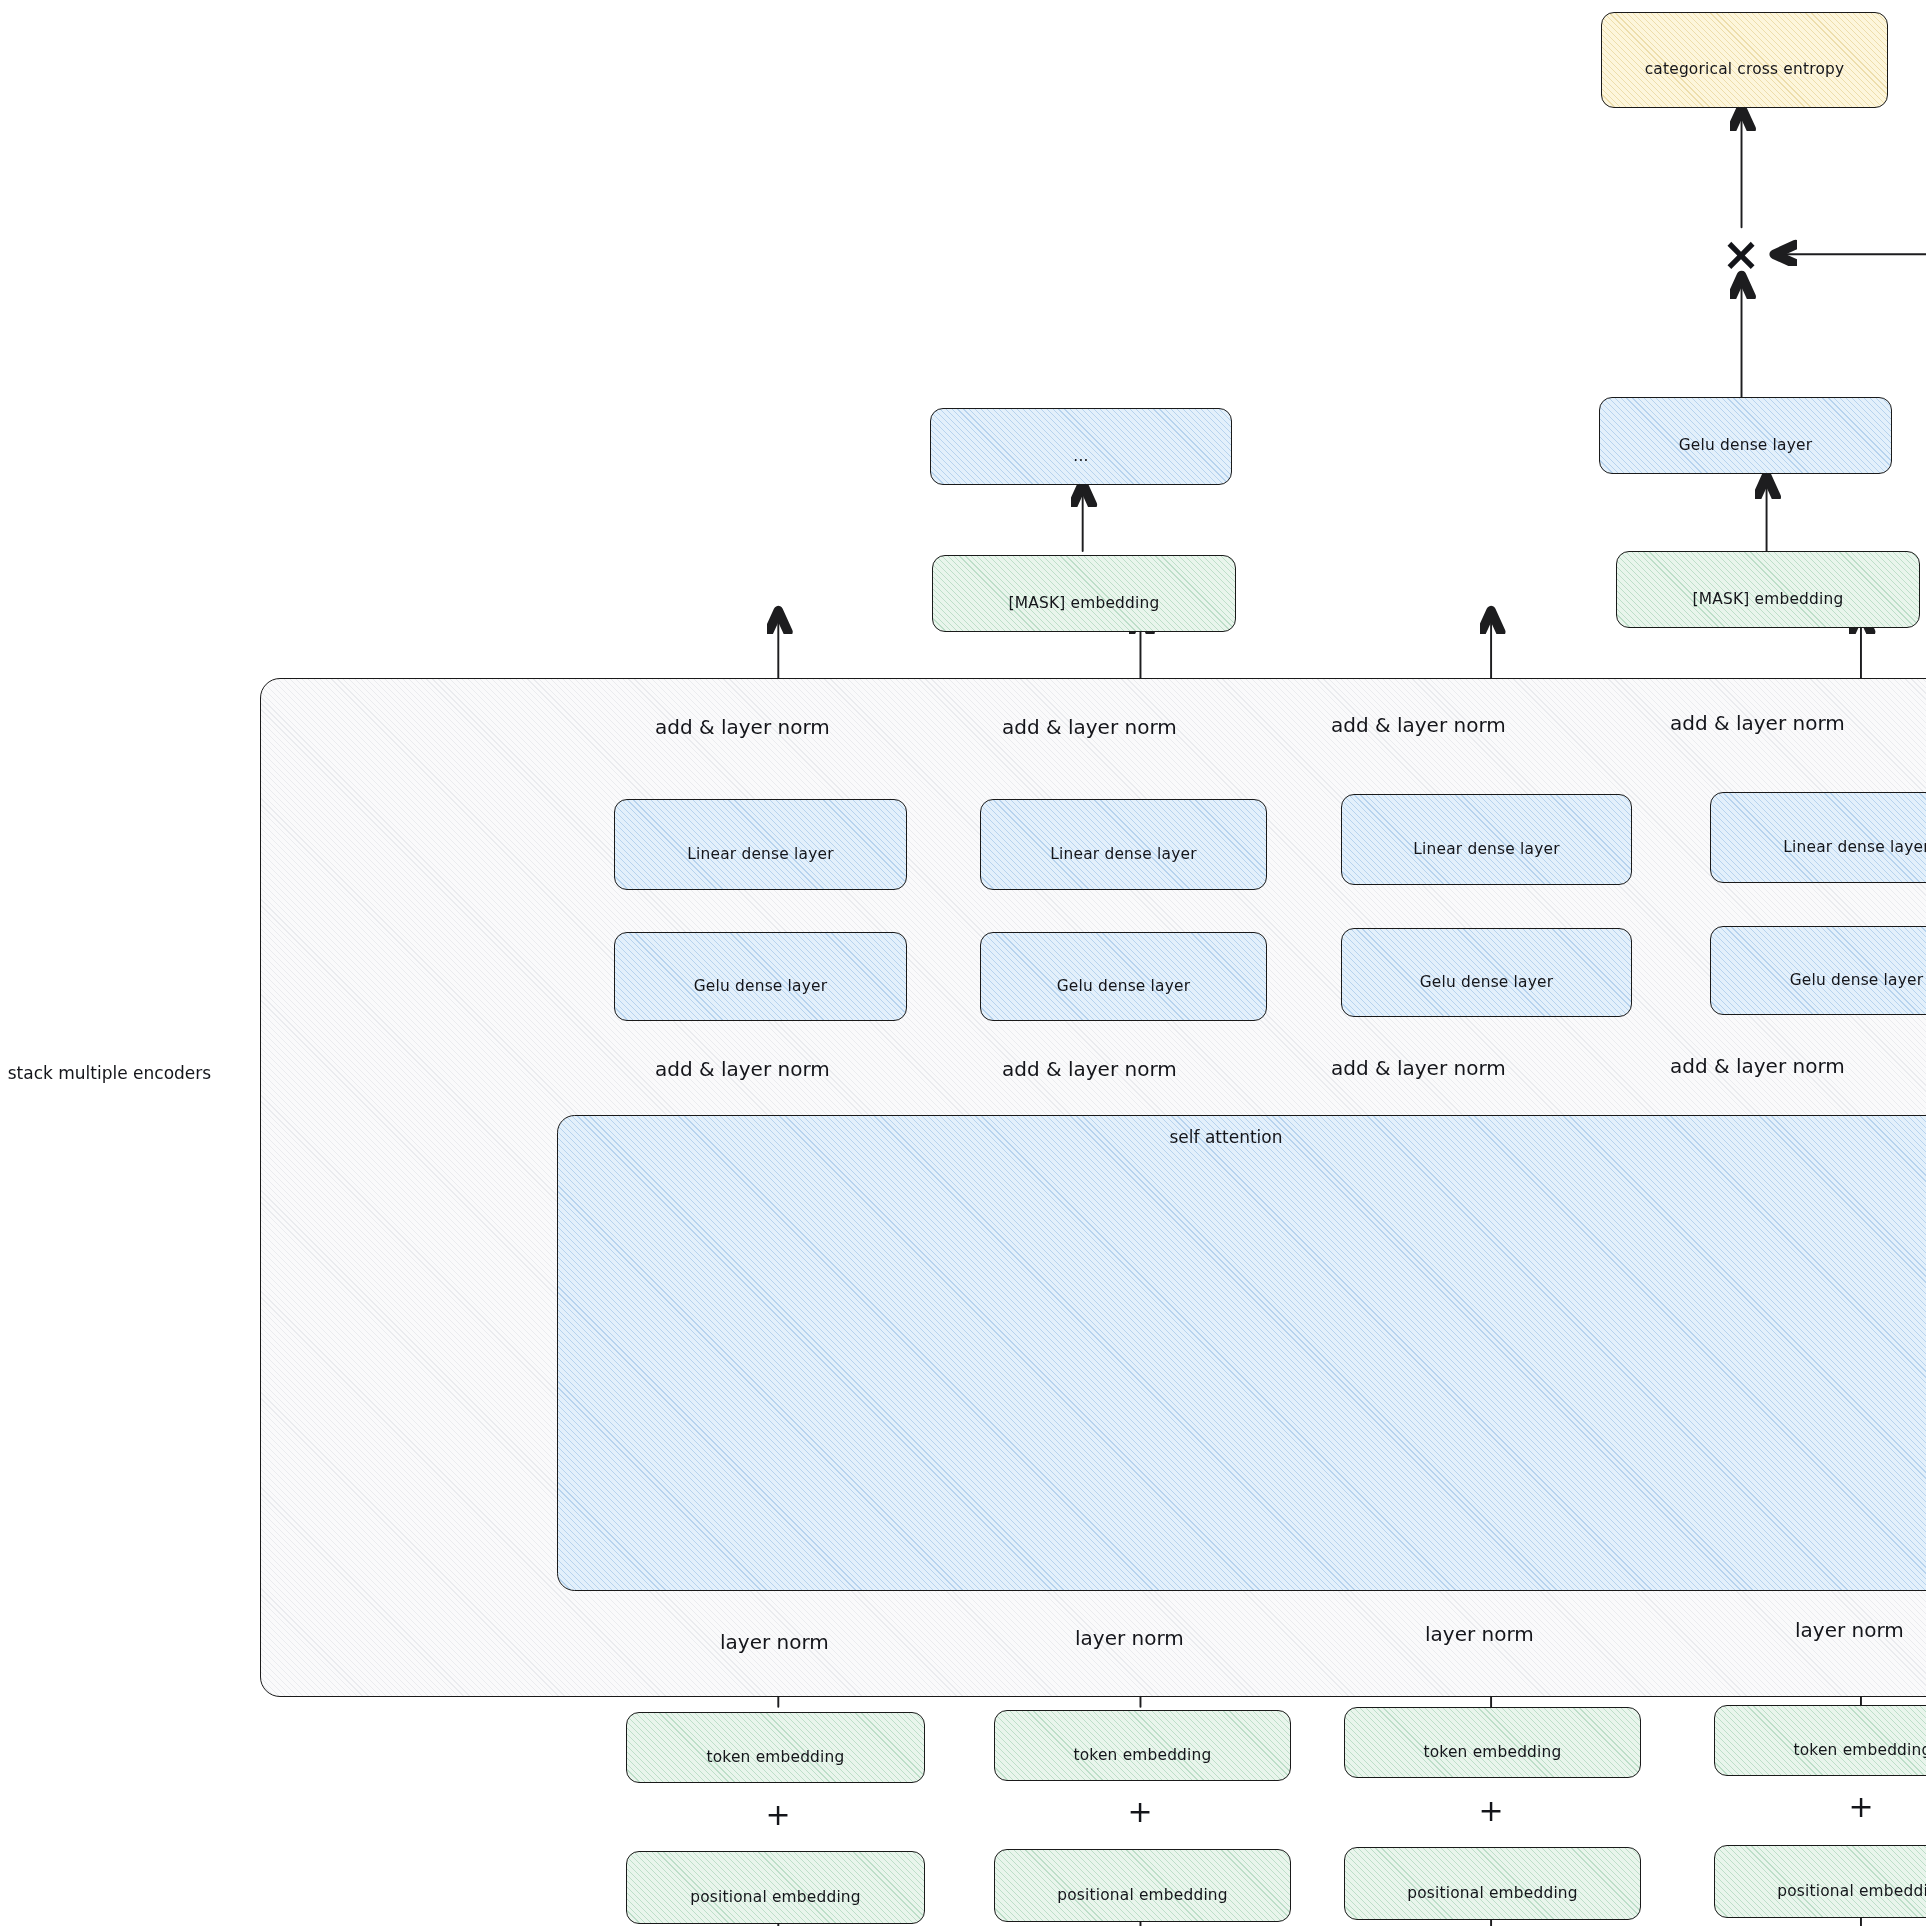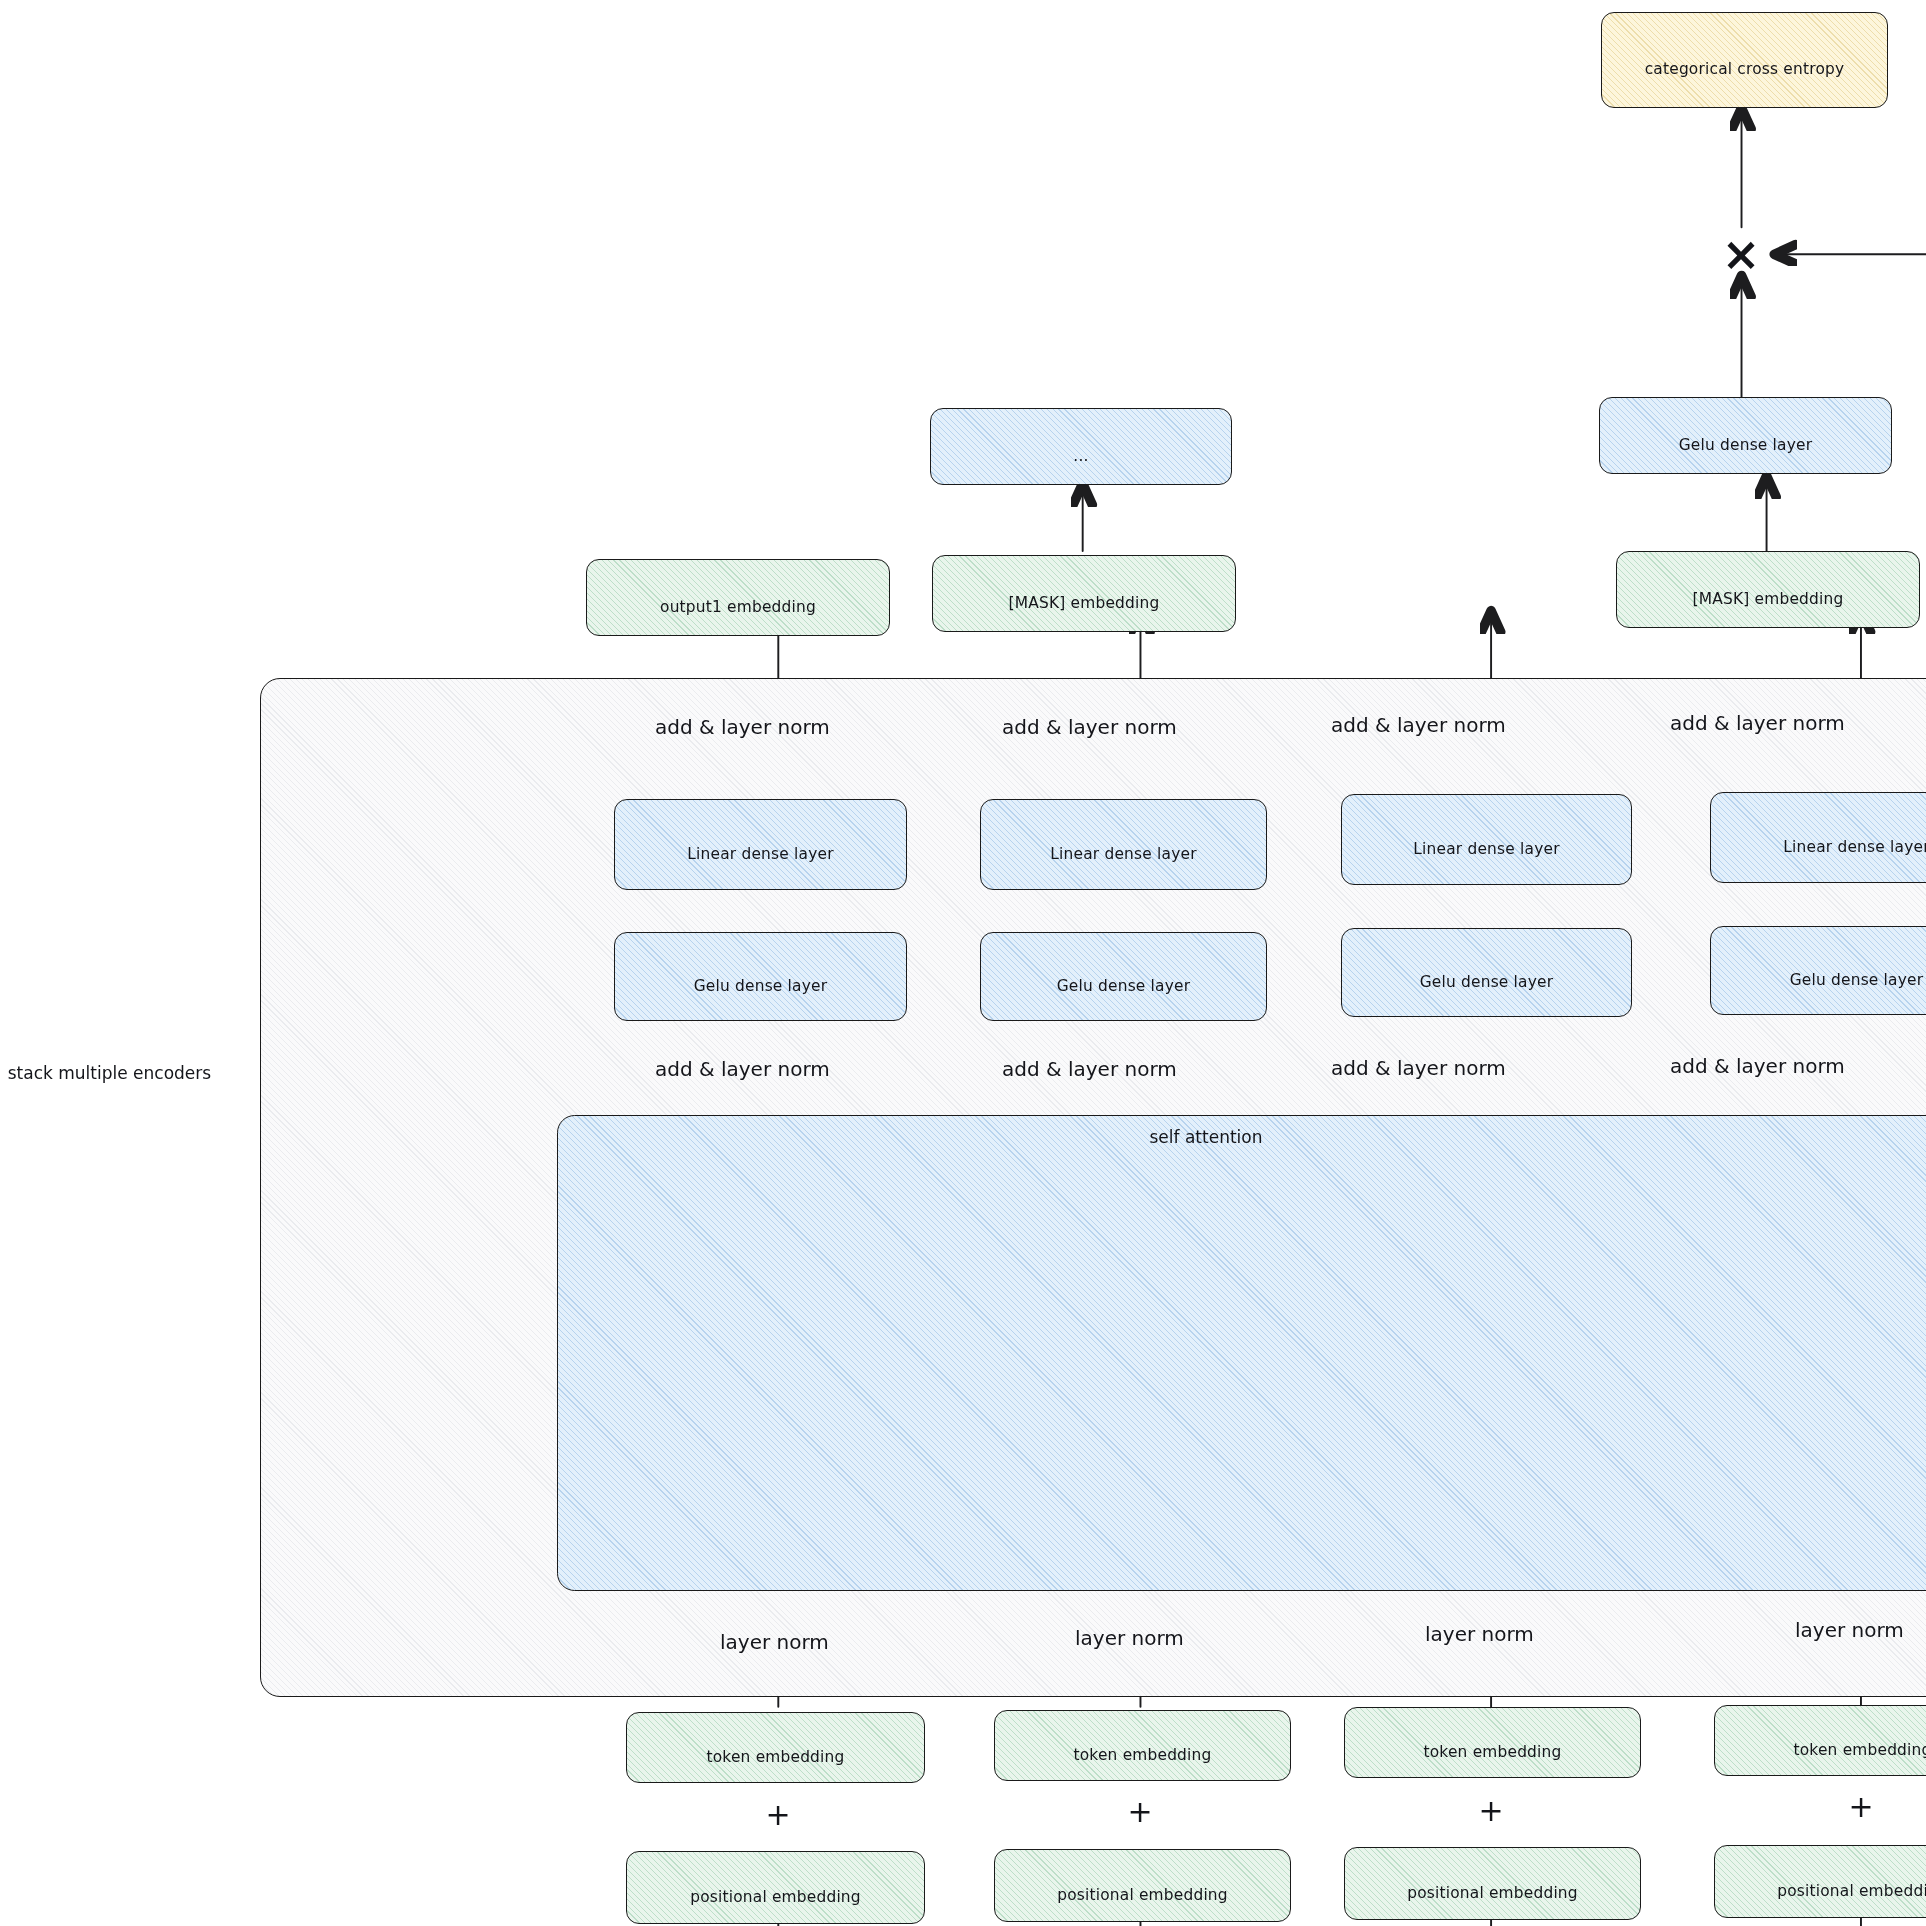--- a/index.html
+++ b/index.html
@@ -40,21 +40,21 @@
   }
 
   
   .txt{
     position:absolute;
     font-family:"DejaVu Sans",sans-serif;
     font-size:20px;color:#14151a;
     white-space:nowrap;
   }
   .txt.big{font-size:17px;}
-  .txt.ctr{transform:translateX(-50%);}
+  .txt.ctr{transform:translateX(-50%);margin-left:20px;}
 
   
   .plus{
     position:absolute;transform:translate(-50%,-50%);
     font-size:30px;line-height:1;color:#14151a;
     font-family:"DejaVu Sans",sans-serif;
   }
   
   .times{
     position:absolute;transform:translate(-50%,-50%);
@@ -161,23 +161,20 @@
   <span class="times" style="left:1741px;top:254px;">×</span>
 
   <div class="box blue" style="left:1599px;top:397px;width:293px;height:77px;">
     <span class="lbl">Gelu dense layer</span>
   </div>
 
   <div class="box blue" style="left:930px;top:408px;width:302px;height:77px;">
     <span class="lbl">...</span>
   </div>
 
-  <div class="box green" style="left:586px;top:559px;width:304px;height:77px;">
-    <span class="lbl">output1 embedding</span>
-  </div>
   <div class="box green" style="left:932px;top:555px;width:304px;height:77px;">
     <span class="lbl">[MASK] embedding</span>
   </div>
   <div class="box green" style="left:1616px;top:551px;width:304px;height:77px;">
     <span class="lbl">[MASK] embedding</span>
   </div>
 
   <div class="box grey" style="left:260px;top:678px;width:1778px;height:1019px;border-radius:20px;"></div>
 
   <span class="txt big" style="left:7.7px;top:1063px;">stack multiple encoders</span>

